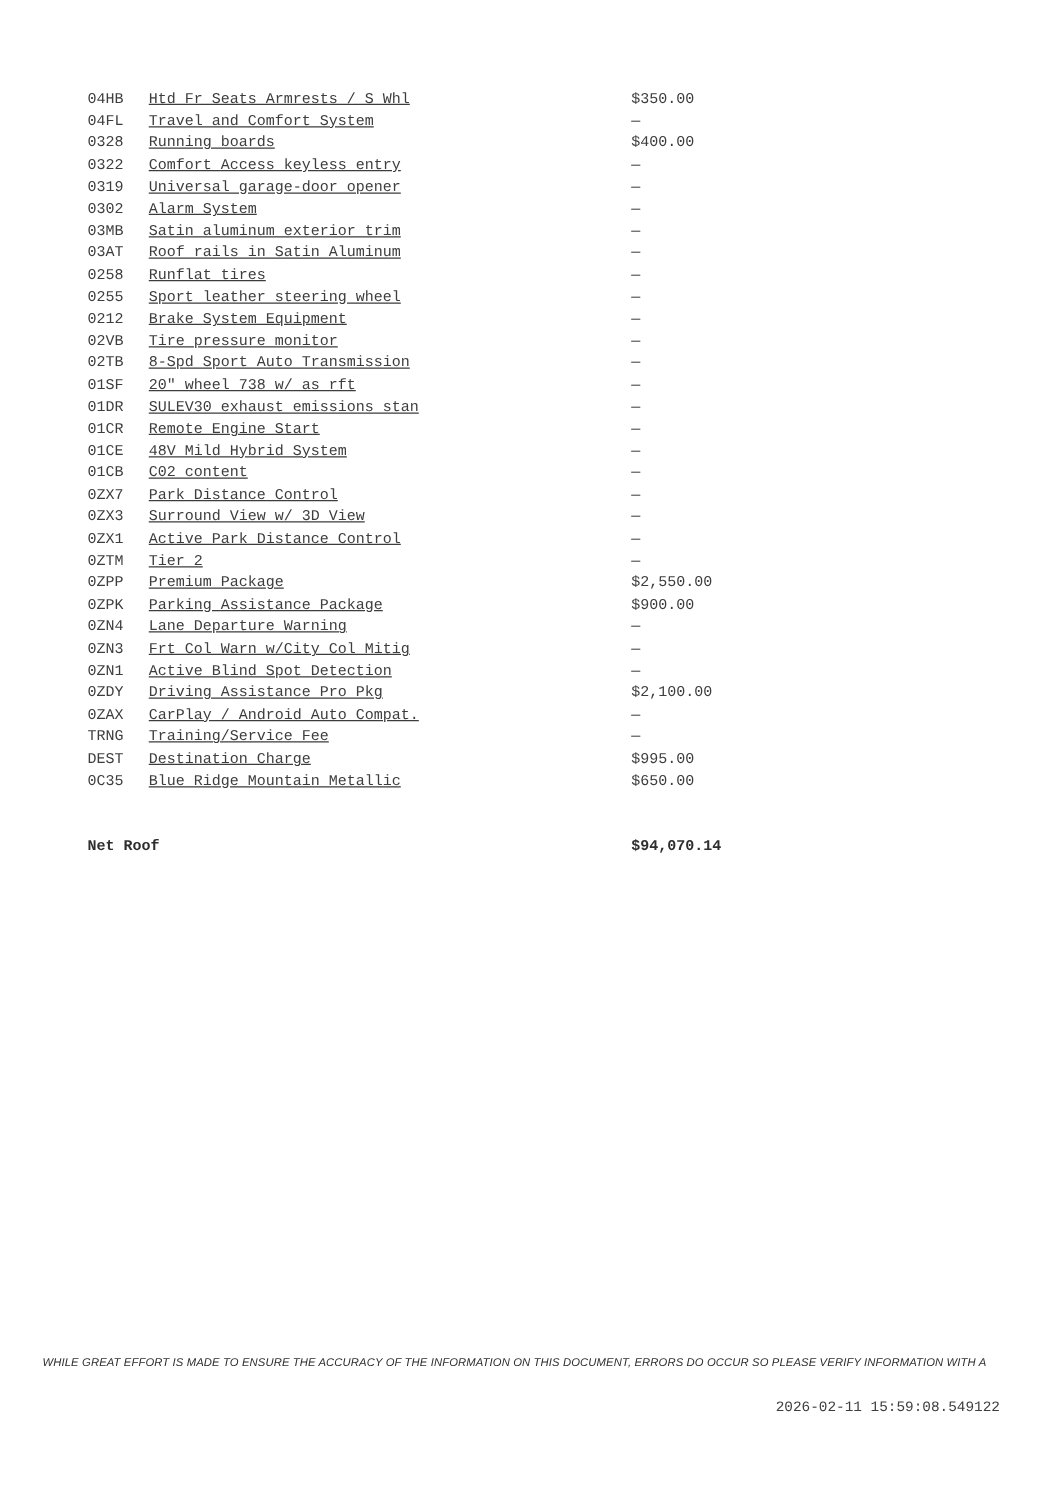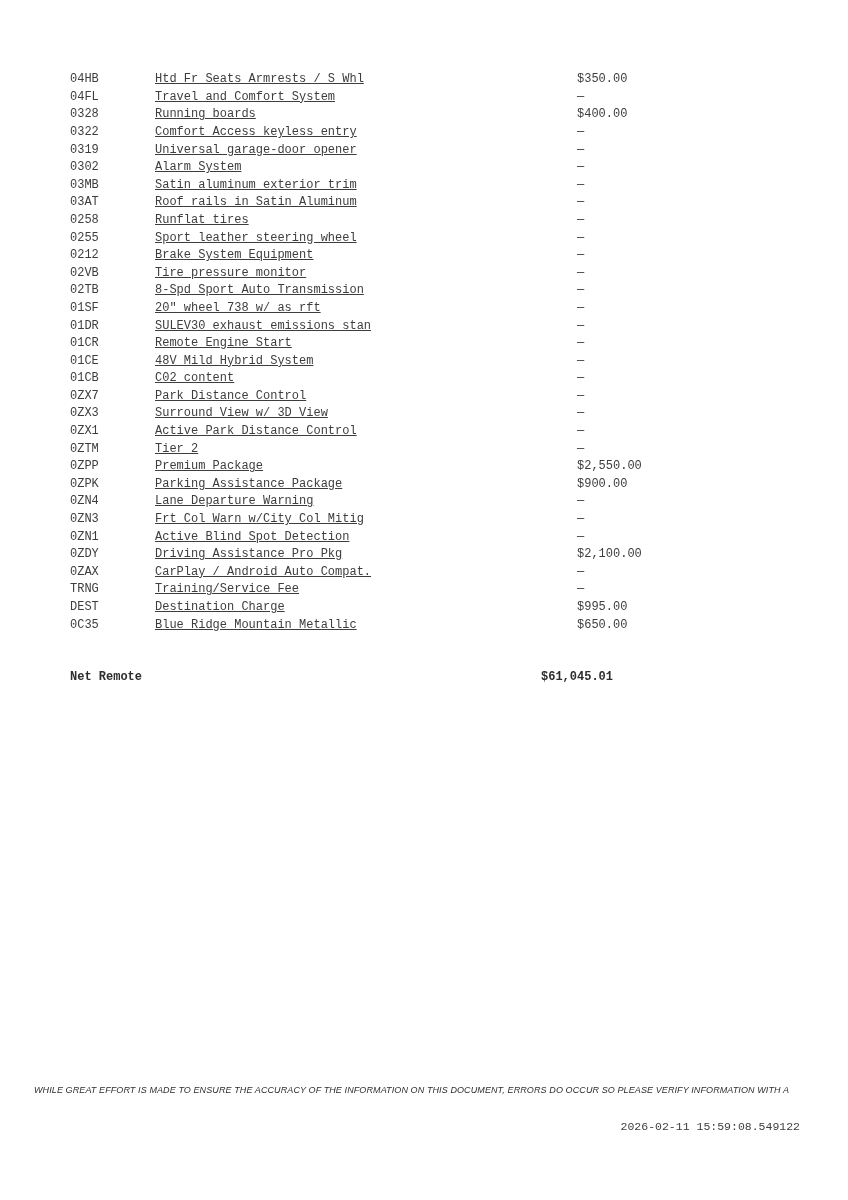--- a/index.html
+++ b/index.html
@@ -23,21 +23,20 @@
     position: absolute;
     left: 70px;
     top: 36px;
     font-size: 12px;
     line-height: 17.6px;
     color: #3d3d3d;
     white-space: pre;
   }
   .row {
     display: flex;
-    gap: 36px;
   }
   .col-code  { width: 49px;  flex: 0 0 auto; }
   .col-desc  { width: 386px; flex: 0 0 auto; text-decoration: underline; }
   .col-price { flex: 0 0 auto; }
   .col-label { width: 435px; flex: 0 0 auto; }
   .net-total {
     font-weight: bold;
     color: #2e2e2e;
   }
   .disclaimer {
@@ -65,22 +64,22 @@
   }
 </style>
 </head>
 <body>
 
 <div class="page">
 
   <div class="options-table">
     <div id="options-rows"><div class="row"><span class="col-code">04HB</span><span class="col-desc">Htd Fr Seats Armrests / S Whl</span><span class="col-price">$350.00</span></div><div class="row"><span class="col-code">04FL</span><span class="col-desc">Travel and Comfort System</span><span class="col-price">—</span></div><div class="row"><span class="col-code">0328</span><span class="col-desc">Running boards</span><span class="col-price">$400.00</span></div><div class="row"><span class="col-code">0322</span><span class="col-desc">Comfort Access keyless entry</span><span class="col-price">—</span></div><div class="row"><span class="col-code">0319</span><span class="col-desc">Universal garage-door opener</span><span class="col-price">—</span></div><div class="row"><span class="col-code">0302</span><span class="col-desc">Alarm System</span><span class="col-price">—</span></div><div class="row"><span class="col-code">03MB</span><span class="col-desc">Satin aluminum exterior trim</span><span class="col-price">—</span></div><div class="row"><span class="col-code">03AT</span><span class="col-desc">Roof rails in Satin Aluminum</span><span class="col-price">—</span></div><div class="row"><span class="col-code">0258</span><span class="col-desc">Runflat tires</span><span class="col-price">—</span></div><div class="row"><span class="col-code">0255</span><span class="col-desc">Sport leather steering wheel</span><span class="col-price">—</span></div><div class="row"><span class="col-code">0212</span><span class="col-desc">Brake System Equipment</span><span class="col-price">—</span></div><div class="row"><span class="col-code">02VB</span><span class="col-desc">Tire pressure monitor</span><span class="col-price">—</span></div><div class="row"><span class="col-code">02TB</span><span class="col-desc">8-Spd Sport Auto Transmission</span><span class="col-price">—</span></div><div class="row"><span class="col-code">01SF</span><span class="col-desc">20" wheel 738 w/ as rft</span><span class="col-price">—</span></div><div class="row"><span class="col-code">01DR</span><span class="col-desc">SULEV30 exhaust emissions stan</span><span class="col-price">—</span></div><div class="row"><span class="col-code">01CR</span><span class="col-desc">Remote Engine Start</span><span class="col-price">—</span></div><div class="row"><span class="col-code">01CE</span><span class="col-desc">48V Mild Hybrid System</span><span class="col-price">—</span></div><div class="row"><span class="col-code">01CB</span><span class="col-desc">C02 content</span><span class="col-price">—</span></div><div class="row"><span class="col-code">0ZX7</span><span class="col-desc">Park Distance Control</span><span class="col-price">—</span></div><div class="row"><span class="col-code">0ZX3</span><span class="col-desc">Surround View w/ 3D View</span><span class="col-price">—</span></div><div class="row"><span class="col-code">0ZX1</span><span class="col-desc">Active Park Distance Control</span><span class="col-price">—</span></div><div class="row"><span class="col-code">0ZTM</span><span class="col-desc">Tier 2</span><span class="col-price">—</span></div><div class="row"><span class="col-code">0ZPP</span><span class="col-desc">Premium Package</span><span class="col-price">$2,550.00</span></div><div class="row"><span class="col-code">0ZPK</span><span class="col-desc">Parking Assistance Package</span><span class="col-price">$900.00</span></div><div class="row"><span class="col-code">0ZN4</span><span class="col-desc">Lane Departure Warning</span><span class="col-price">—</span></div><div class="row"><span class="col-code">0ZN3</span><span class="col-desc">Frt Col Warn w/City Col Mitig</span><span class="col-price">—</span></div><div class="row"><span class="col-code">0ZN1</span><span class="col-desc">Active Blind Spot Detection</span><span class="col-price">—</span></div><div class="row"><span class="col-code">0ZDY</span><span class="col-desc">Driving Assistance Pro Pkg</span><span class="col-price">$2,100.00</span></div><div class="row"><span class="col-code">0ZAX</span><span class="col-desc">CarPlay / Android Auto Compat.</span><span class="col-price">—</span></div><div class="row"><span class="col-code">TRNG</span><span class="col-desc">Training/Service Fee</span><span class="col-price">—</span></div><div class="row"><span class="col-code">DEST</span><span class="col-desc">Destination Charge</span><span class="col-price">$995.00</span></div><div class="row"><span class="col-code">0C35</span><span class="col-desc">Blue Ridge Mountain Metallic</span><span class="col-price">$650.00</span></div></div>
     <div class="row net-total">
-      <span class="col-label">Net Remote</span>
-      <span class="col-price">$61,045.01</span>
+      <span class="col-label">Net Roof</span>
+      <span class="col-price">$94,070.14</span>
     </div>
   </div>
 
   <div class="disclaimer">
     <div>WHILE GREAT EFFORT IS MADE TO ENSURE THE ACCURACY OF THE INFORMATION ON THIS DOCUMENT, ERRORS DO OCCUR SO PLEASE VERIFY INFORMATION WITH A</div>
   </div>
 
   <div class="timestamp">2026-02-11 15:59:08.549122</div>
 
 </div>

